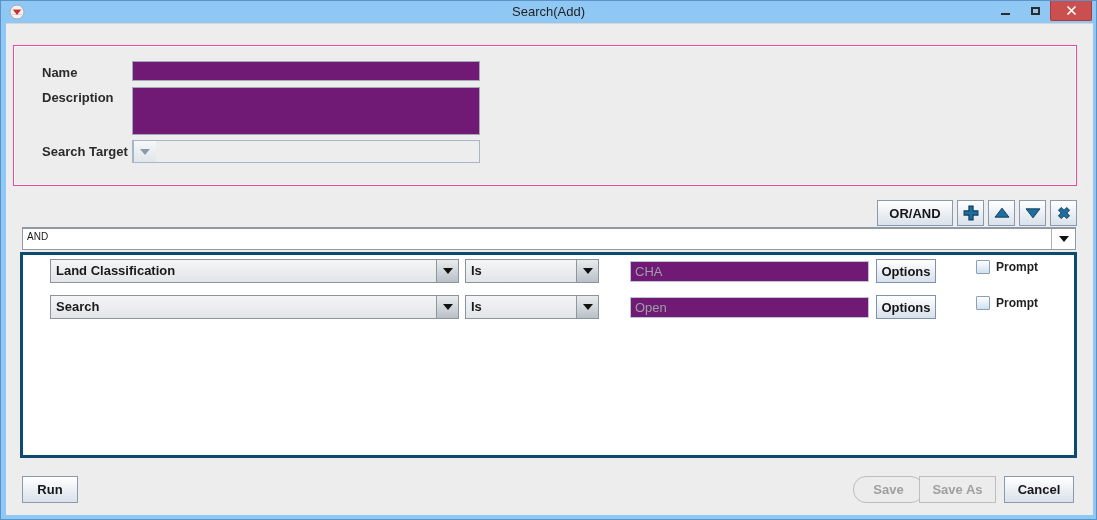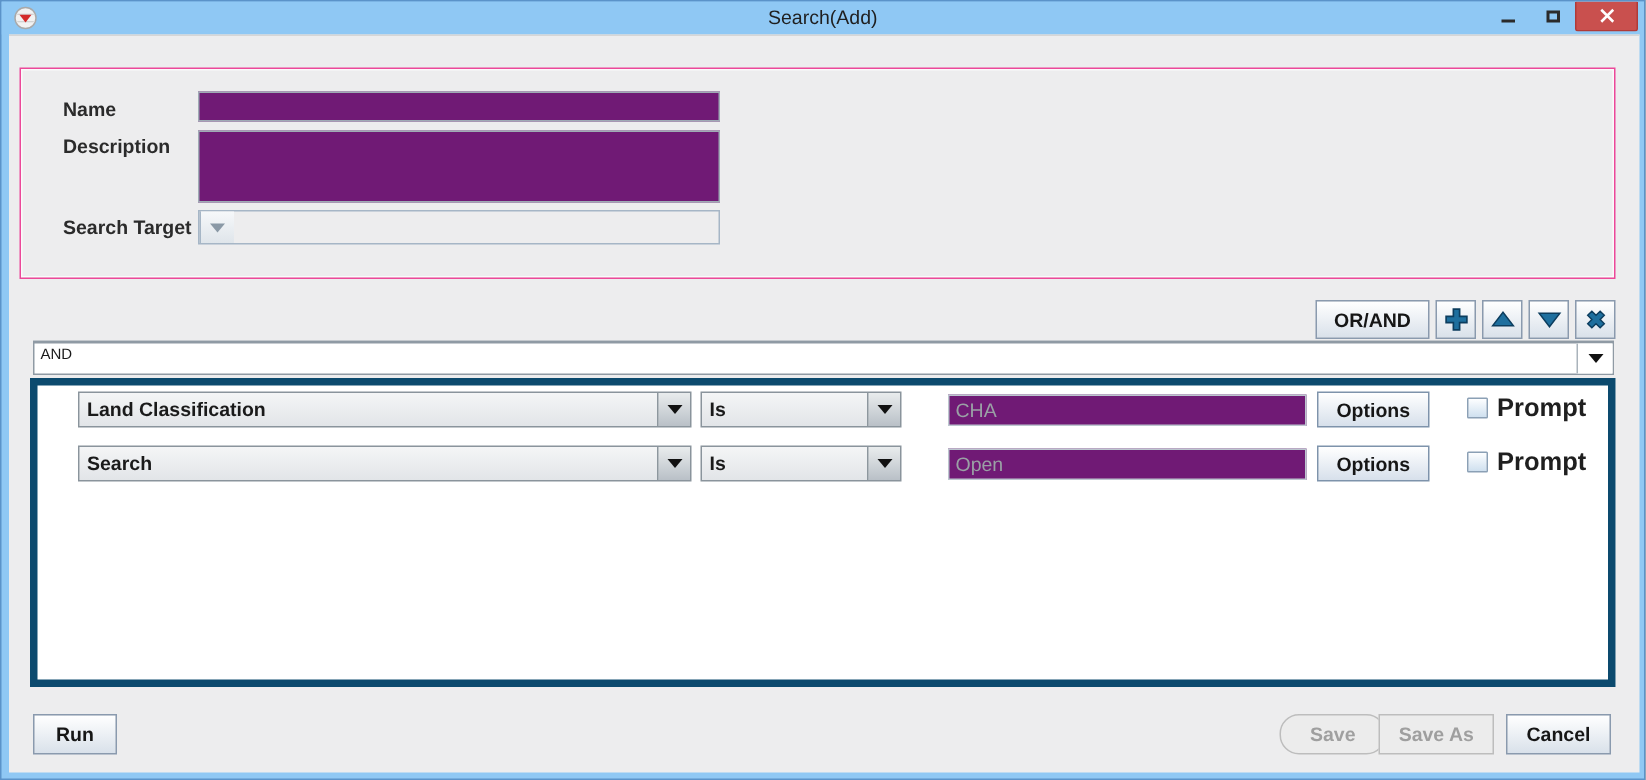--- a/index.html
+++ b/index.html
@@ -84,40 +84,40 @@
     position:absolute; left:16px; top:203px; width:1054px; height:23px;
     background:#fff; border:1px solid #8f9aa4; border-top:2px solid #8f9aa4;
     display:flex; align-items:stretch;
   }
   .and-combo .ctext { flex:1; font-size:10px; font-weight:normal; color:#1a1a1a; padding:2px 0 0 4px; }
   .and-combo .cbtn { width:24px; border-left:1px solid #aab3bb; background:#fff; display:flex; align-items:center; justify-content:center; }
 
   
   .cond-panel {
     position:absolute; left:14px; top:228px; width:1057px; height:206px;
-    background:#ffffff; border:5px solid #0c4a6e;
+    background:#ffffff; border:3px solid #0c4a6e;
   }
   .combo {
     position:absolute; height:24px; display:flex; align-items:stretch;
     background:linear-gradient(#f4f5f6,#e2e5e8); border:1px solid #8a949c;
   }
   .combo .ctext { flex:1; font-size:13px; font-weight:bold; color:#1a1a1a; padding:3px 0 0 5px; white-space:nowrap; overflow:hidden; }
   .combo .cbtn {
     width:22px; border-left:1px solid #8d979e;
     background:linear-gradient(#e9eced,#b9c0c7);
     display:flex; align-items:center; justify-content:center;
   }
   .val-field { height:21px; border:1px solid #bcc6cf; color:#9aa0a5; font-size:13px; }
-  .opt-btn { position:absolute; width:75px; height:24px; background:linear-gradient(#ffffff,#d7e0eb); border:1px solid #7e93ab; }
+  .opt-btn { position:absolute; width:60px; height:24px; background:linear-gradient(#ffffff,#d7e0eb); border:1px solid #7e93ab; }
   .chk-wrap { position:absolute; display:flex; align-items:center; gap:6px; }
   .checkbox {
     width:14px; height:14px; border:1px solid #8ba0b5; border-radius:1px;
     background:linear-gradient(#fdfeff,#cfe0ef); cursor:default;
   }
-  .chk-label { font-size:17px; font-weight:bold; color:#1f1f1f; }
+  .chk-label { font-size:12px; font-weight:bold; color:#1f1f1f; }
 
   
   .ft-btn { position:absolute; height:27px; top:452px; }
   .btn.disabled { background:#ececec; border-color:#bdbdbd; color:#9f9f9f; }
 </style>
 </head>
 <body>
 
 <div class="window">
 

